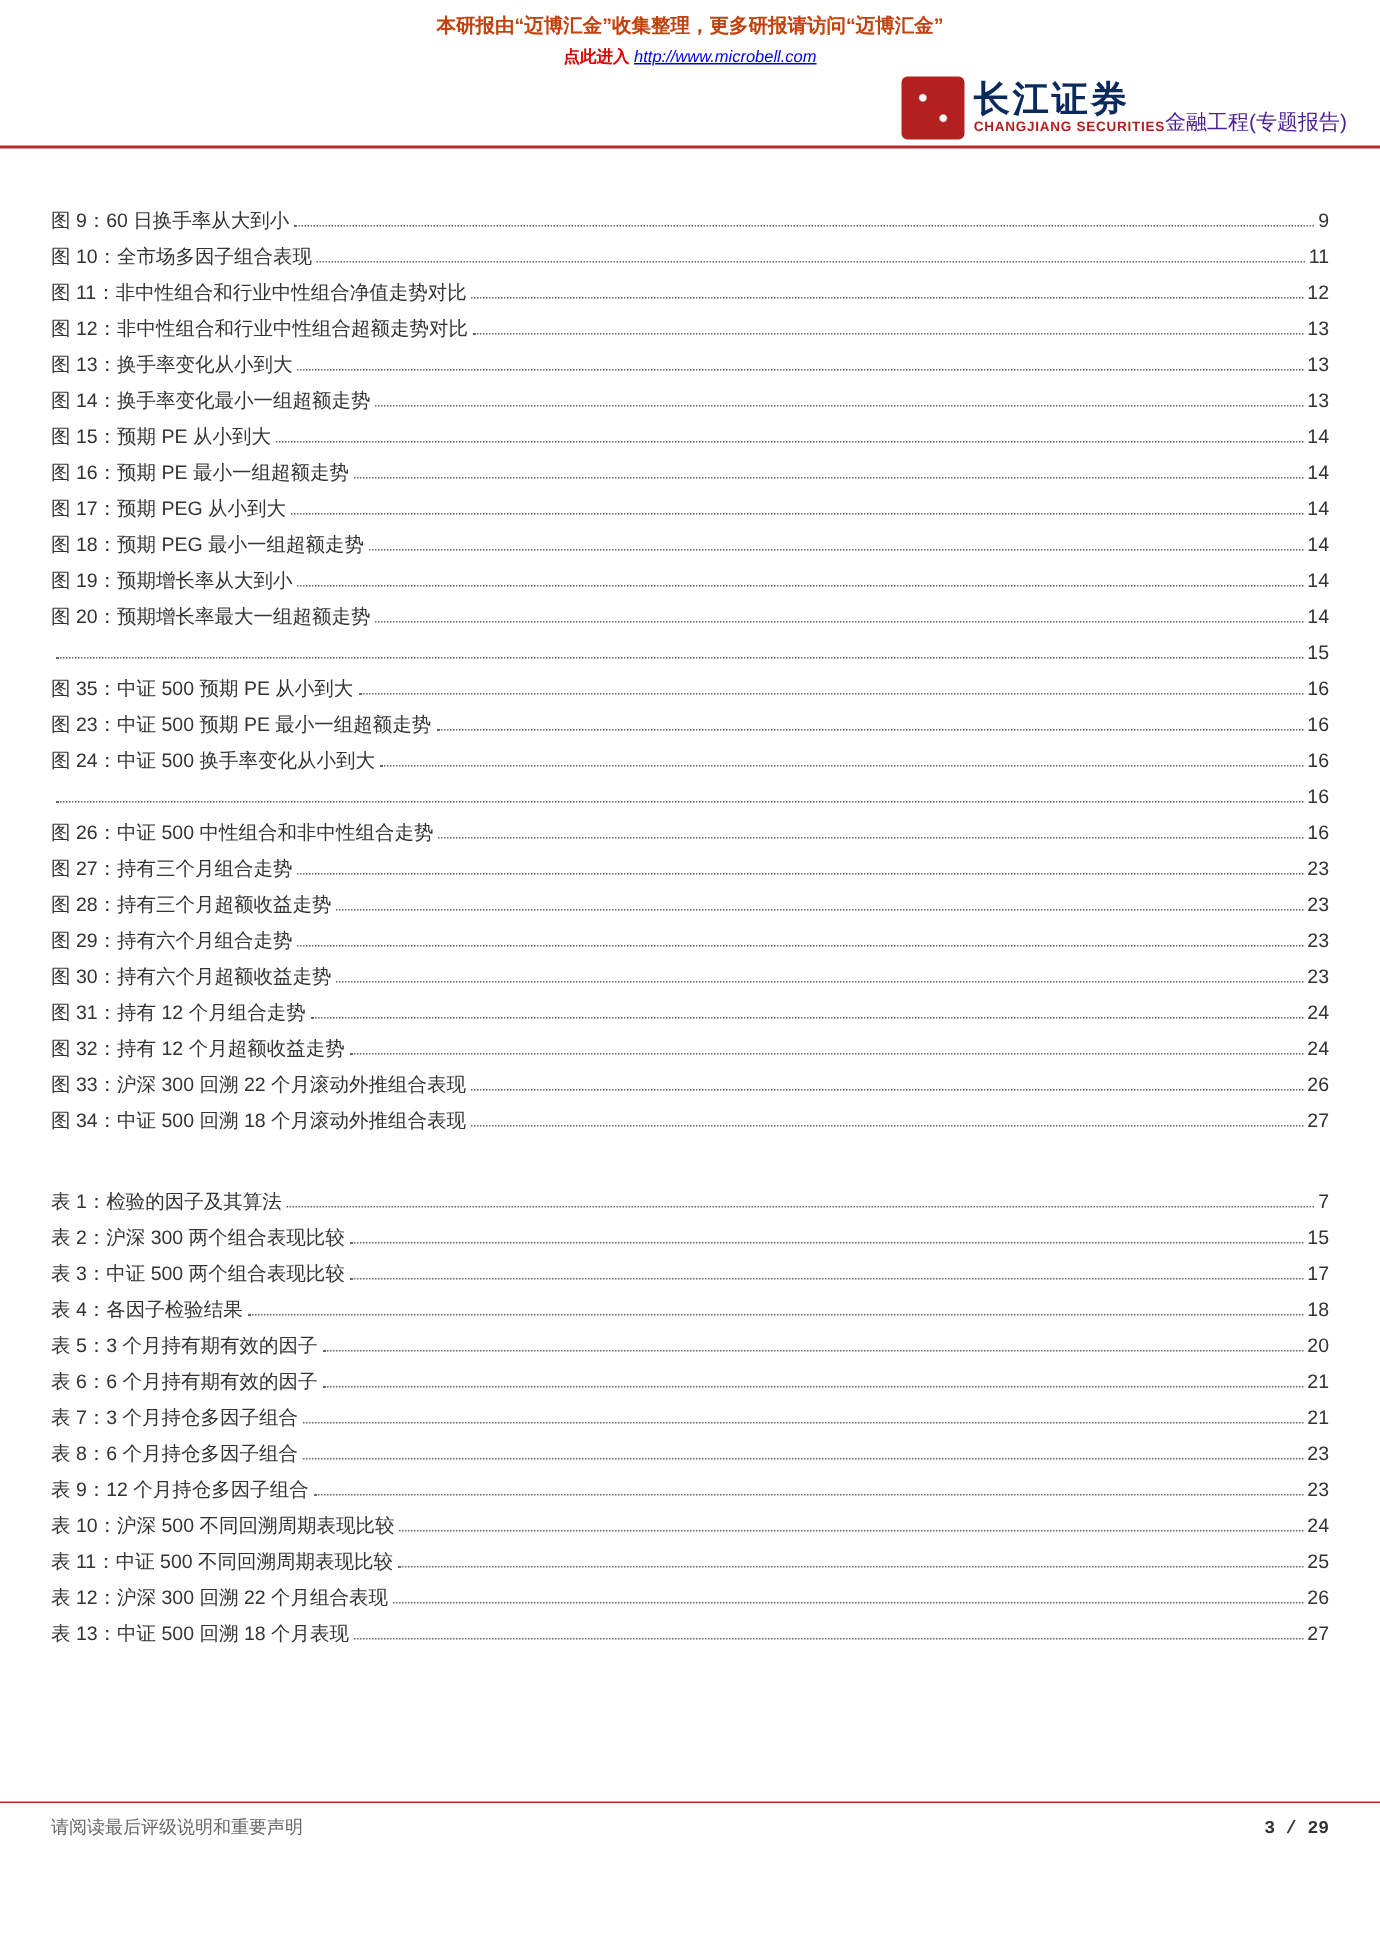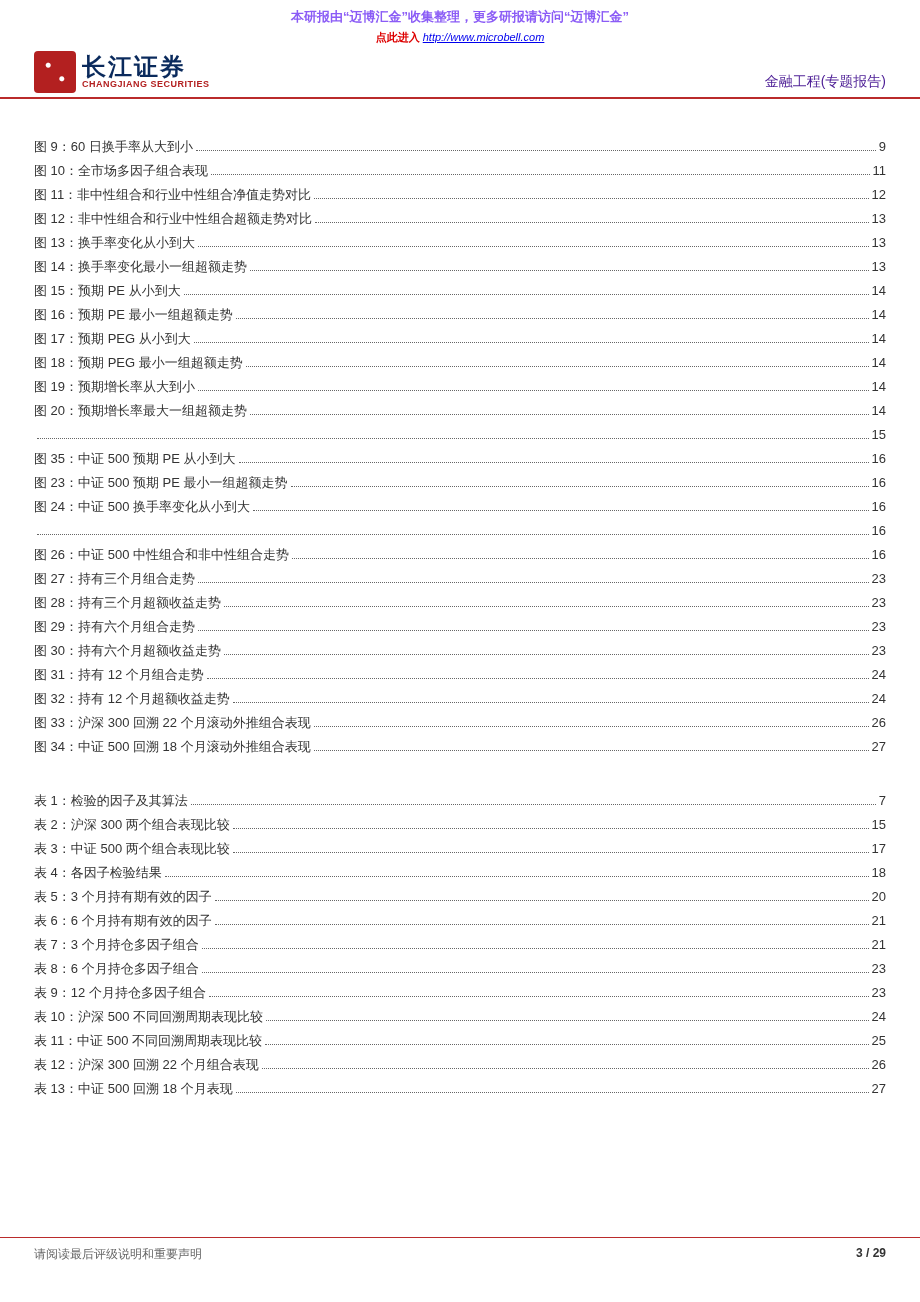--- a/index.html
+++ b/index.html
@@ -7,42 +7,42 @@
       font-family: "Microsoft YaHei", "SimSun", Arial, sans-serif;
       background: #fff;
       width: 920px;
       margin: 0 auto;
       font-size: 13px;
       color: #333;
     }
     .watermark-header {
       text-align: center;
       padding: 8px 0 4px;
-      color: #8b5cf6;
+      color: #c2410c;
       font-size: 13px;
       font-weight: bold;
     }
     .watermark-link {
       text-align: center;
       color: #d00;
       font-size: 11px;
       font-weight: bold;
       padding-bottom: 6px;
     }
     .watermark-link a {
       color: #00e;
       text-decoration: underline;
       font-style: italic;
       font-weight: normal;
     }
     .page-header {
       display: flex;
       align-items: flex-end;
-      justify-content: space-between;
-      padding: 0 34px 4px 34px;
+      justify-content: flex-end;
+      padding: 0 22px 4px 34px;
       border-bottom: 2px solid #ba2b2b;
     }
     .logo-box { display: flex; align-items: center; gap: 6px; }
     .logo-icon {
       width: 42px; height: 42px;
       background: #b32020; border-radius: 4px;
       position: relative; overflow: hidden;
     }
     .logo-icon::before {
       content: ""; position: absolute; inset: 4px;
@@ -68,26 +68,27 @@
     .toc-dots {
       flex: 1 1 auto;
       border-bottom: 1.5px dotted #666;
       margin: 0 3px 4px 3px;
       min-width: 10px;
     }
     .toc-page { flex: 0 0 auto; }
     .footer {
       display: flex;
       justify-content: space-between;
-      align-items: flex-start;
+      align-items: center;
       padding: 8px 34px 20px;
       border-top: 1px solid #ba2b2b;
-      margin-top: 96px;
+      margin-top: 60px;
       font-size: 12px;
       color: #666;
+      font-family: Liberation Mono, monospace;
     }
     .footer-right { font-weight: bold; color: #333; }
     .footer-right .cur { }
   </style>
 </head>
 <body>
 
 <div class="watermark-header">本研报由“迈博汇金”收集整理，更多研报请访问“迈博汇金”</div>
 <div class="watermark-link">
   <span>点此进入 </span>

